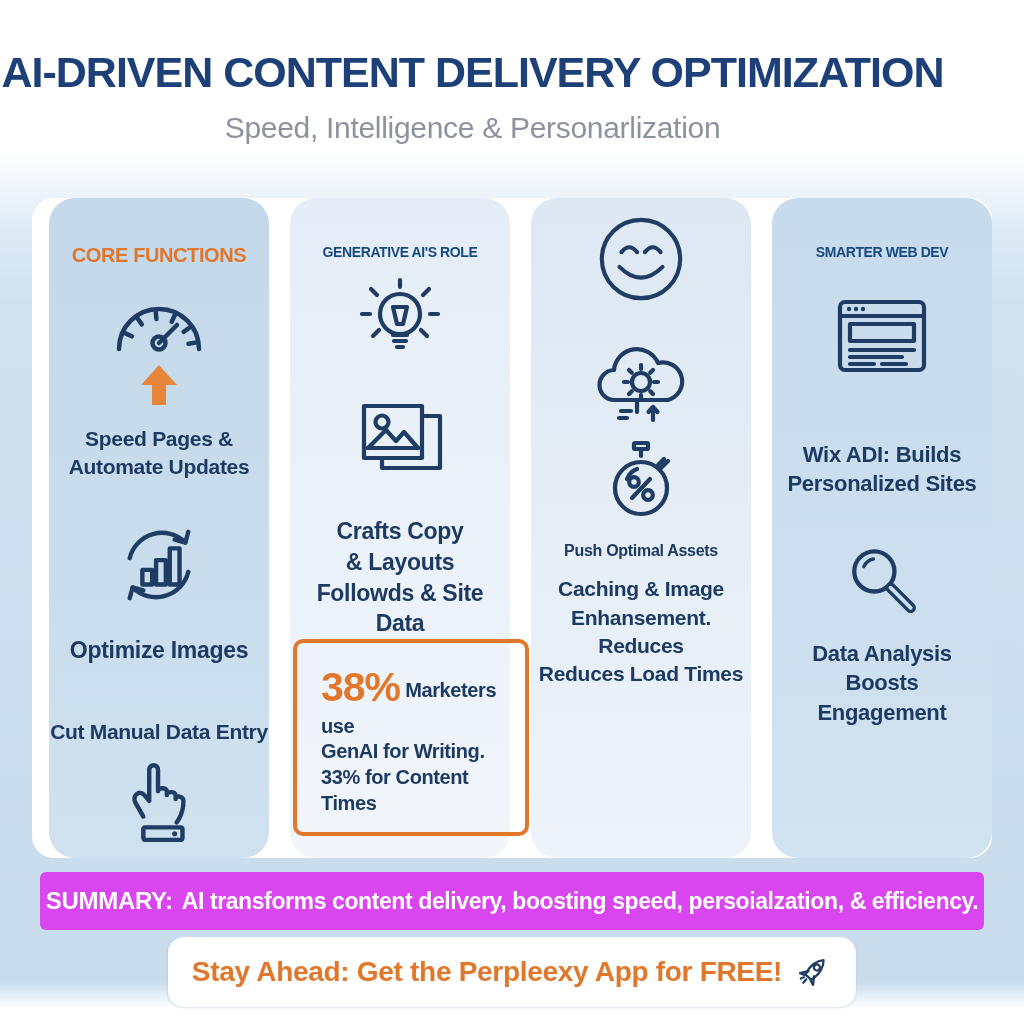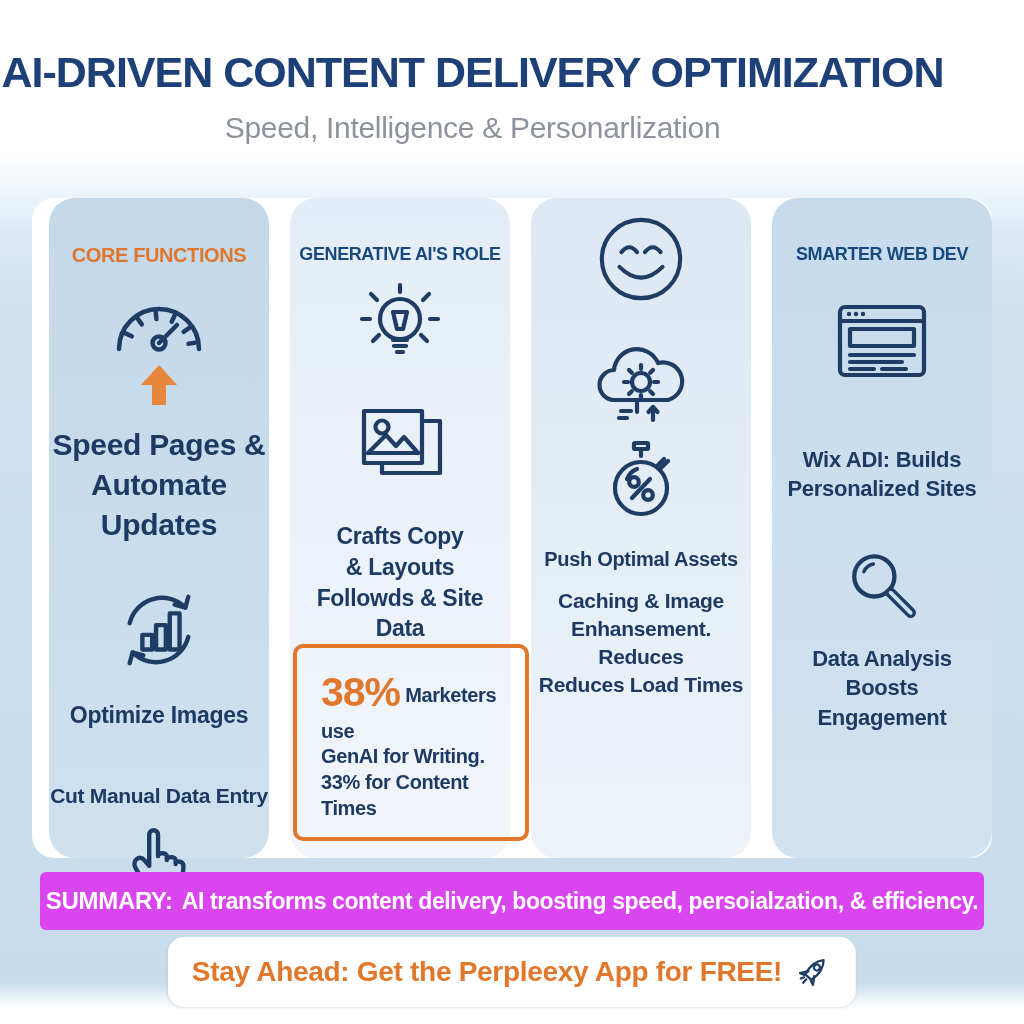--- a/index.html
+++ b/index.html
@@ -12,21 +12,21 @@
   .title{font-size:43px;font-weight:800;color:#1c4077;letter-spacing:-1px;line-height:1.05;}
   .subtitle{margin-top:16px;font-size:30px;font-weight:400;color:#8c939e;letter-spacing:-0.3px;}
 
   .columns{position:absolute;top:198px;left:32px;width:960px;height:660px;
     display:flex;gap:21px;background:#ffffff;border-radius:22px;}
   .col{flex:1;border-radius:26px;display:flex;flex-direction:column;align-items:center;text-align:center;min-width:0;}
   .col-1{background:linear-gradient(180deg,#c3d8e9,#cfe1ef);margin-left:17px;}
   .col-2{background:linear-gradient(180deg,#e4edf7,#f2f6fb);}
   .col-3{background:linear-gradient(180deg,#dde8f3,#edf3f9);}
   .col-4{background:linear-gradient(180deg,#c7dbec,#d1e2f0);}
-  .col-header{margin-top:46px;font-size:18px;font-weight:800;letter-spacing:-0.4px;color:#17497f;white-space:nowrap;}
+  .col-header{margin-top:46px;font-size:14px;font-weight:800;letter-spacing:-0.4px;color:#17497f;white-space:nowrap;}
   .col-1 .col-header{color:#e0762c;font-size:20px;}
   .col-text{font-size:21px;font-weight:700;color:#1d3a63;line-height:1.34;white-space:pre-line;letter-spacing:-0.3px;}
   .icon{line-height:0;}
   .icon svg{display:block;}
 
   .stat-box{margin-top:auto;margin-bottom:28px;width:180px;border:4px solid #e0772b;border-radius:10px;
     padding:18px 24px 16px;text-align:left;line-height:1.28;margin-left:22px;}
   .stat-value{font-size:41px;font-weight:800;color:#e0772b;letter-spacing:-1px;vertical-align:-4px;}
   .stat-text{font-size:20px;font-weight:700;color:#1d3a63;white-space:pre-line;letter-spacing:-0.4px;}
 
@@ -60,21 +60,21 @@
         <path d="M20.8 43.3 L14.5 40.4 M30.8 31.4 L26.8 25.7 M45.4 26.1 L44.8 19.1 M60.7 28.8 L63.6 22.5 M72.6 38.8 L78.3 34.8 M77.5 50.8 L84.4 49.6"></path>
         <path d="M48 50 L66 32"></path>
         <circle cx="48" cy="50" r="6.5"></circle>
       </svg>
     </div>
     <div class="icon" style="margin-top:8px">
       <svg width="46" height="44" viewBox="0 0 44 44">
         <polygon points="22,2 40,22 29,22 29,42 15,42 15,22 4,22" fill="#e8873b"></polygon>
       </svg>
     </div>
-    <div class="col-text" style="margin-top:18px;font-size:30px">Speed Pages &amp;
+    <div class="col-text" style="margin-top:18px;font-size:21px">Speed Pages &amp;
 Automate Updates</div>
     <div class="icon mt-lg">
       <svg width="88" height="88" viewBox="0 0 90 90" fill="none" stroke="#1e3c64" stroke-width="4.5" stroke-linecap="round" stroke-linejoin="round">
         <rect x="28" y="50" width="10" height="15"></rect>
         <rect x="42" y="40" width="10" height="25"></rect>
         <rect x="56" y="28" width="10" height="37"></rect>
         <path d="M15 38 A34 34 0 0 1 72 22"></path>
         <path d="M72 22 L75 11 M72 22 L61 19"></path>
         <path d="M75 52 A34 34 0 0 1 18 68"></path>
         <path d="M18 68 L15 79 M18 68 L29 71"></path>
@@ -141,21 +141,21 @@
       <svg width="74" height="86" viewBox="0 0 72 86" fill="none" stroke="#1e3c64" stroke-width="4.2" stroke-linecap="round" stroke-linejoin="round">
         <rect x="29" y="5" width="14" height="6" rx="1"></rect>
         <path d="M36 11 V18 M56 30 L63 23 M53 27 L59 21"></path>
         <circle cx="36" cy="50" r="26"></circle>
         <path d="M22 41 A17 17 0 0 1 32 31"></path>
         <circle cx="29" cy="44" r="4.8"></circle>
         <circle cx="43" cy="57" r="4.8"></circle>
         <path d="M45 41 L27 60"></path>
       </svg>
     </div>
-    <div class="col-text" style="margin-top:22px;font-size:20px">Push Optimal Assets</div>
+    <div class="col-text" style="margin-top:16px;font-size:16px">Push Optimal Assets</div>
     <div class="col-text" style="margin-top:14px">Caching &amp; Image
 Enhansement. Reduces
 Reduces Load Times</div>
   </div>
 
   <div class="col col-4">
     <div class="col-header">SMARTER WEB DEV</div>
     <div class="icon" style="margin-top:30px">
       <svg width="108" height="92" viewBox="0 0 104 92" fill="none" stroke="#1e3c64" stroke-width="4.2" stroke-linecap="round" stroke-linejoin="round">
         <rect x="10" y="12" width="84" height="68" rx="5"></rect>

